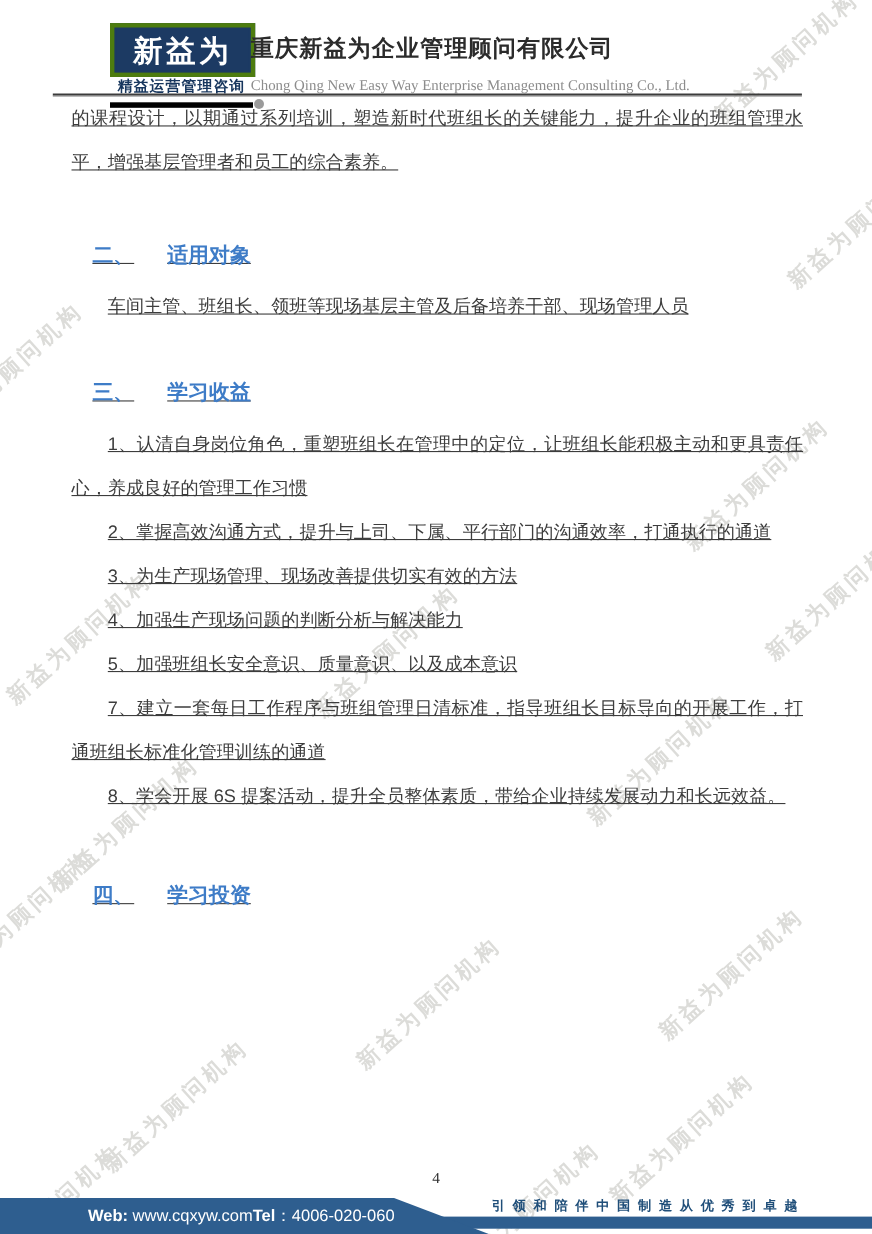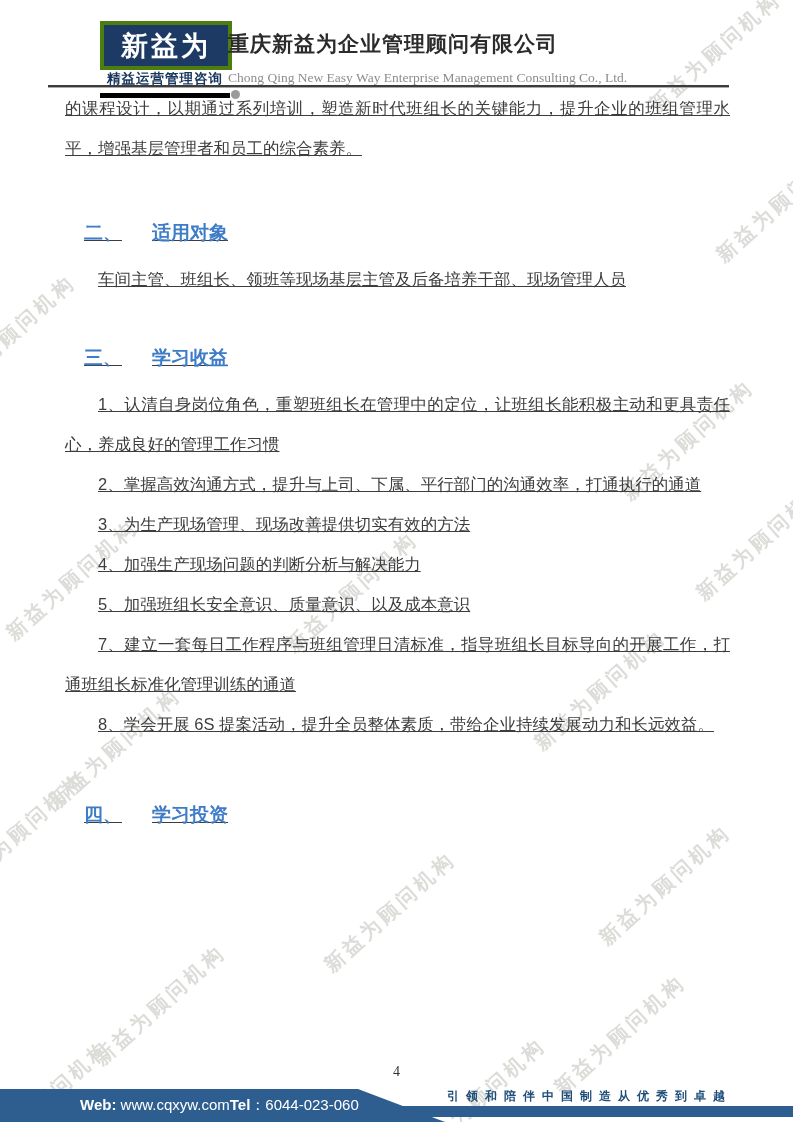--- a/index.html
+++ b/index.html
@@ -149,19 +149,19 @@
       <span class="sec-num">四、</span>
       <span class="sec-title">学习投资</span>
     </div>
 
   </div>
 
   <div class="page-number">4</div>
 
   <div class="footer-left">
     <div class="footer-left-text">
-      <span class="b">Web:</span><span> www.cqxyw.com</span><span class="b">Tel</span><span>：6044-023-060</span>
+      <span class="b">Web:</span><span> www.cqxyw.com</span><span class="b">Tel</span><span>：4006-020-060</span>
     </div>
   </div>
   <div class="footer-strip"></div>
   <div class="footer-slogan">引领和陪伴中国制造从优秀到卓越</div>
 
 </div>
 
 </body></html>

